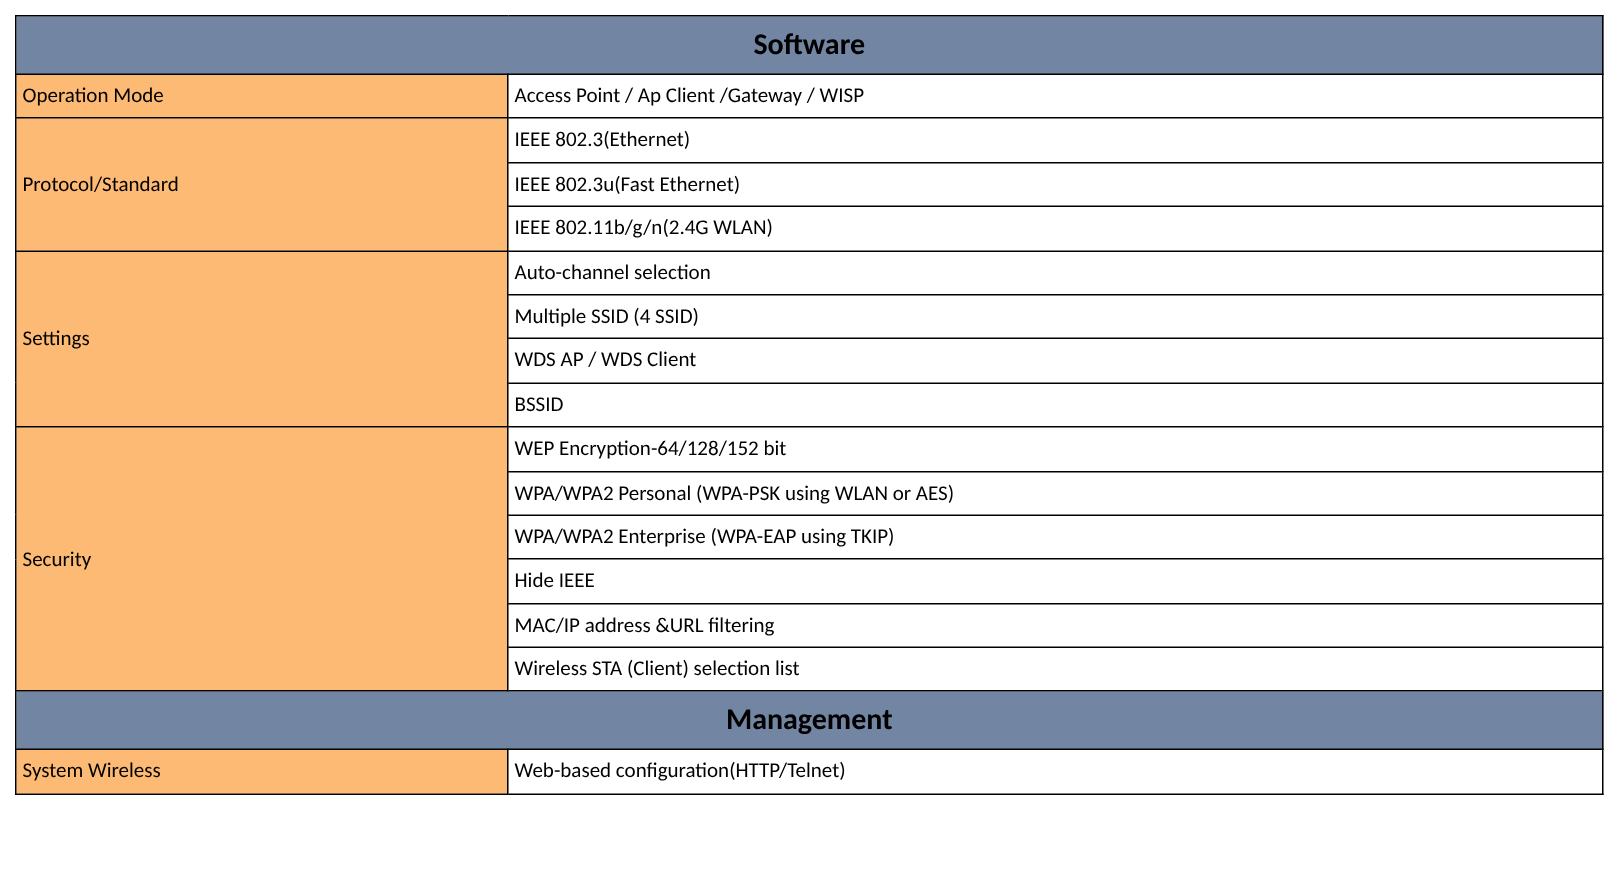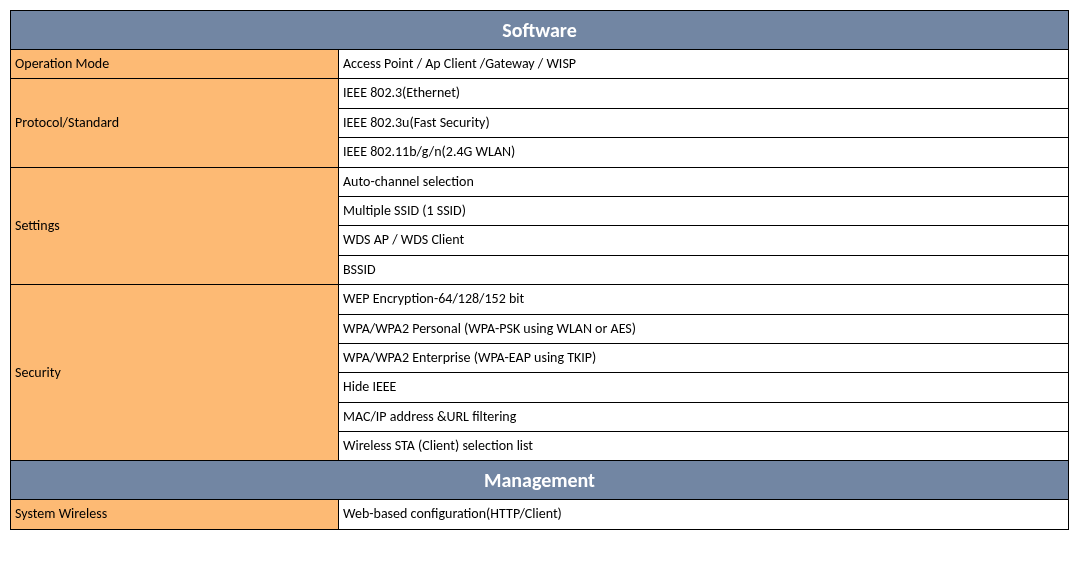--- a/index.html
+++ b/index.html
@@ -20,21 +20,21 @@
       border: 1px solid #000;
     }
     .spec-table td {
       border: 1px solid #000;
       padding: 3px 4px;
       vertical-align: middle;
       line-height: 1.6;
     }
     .section-header {
       background-color: #7286a3;
-      color: #ffffff;
+      color: #000000;
       font-weight: bold;
       font-size: 20px;
       text-align: center;
       padding: 2px 4px;
     }
     .label-cell {
       width: 328px;
       background: #fdba74;
     }
     .value-cell {
@@ -52,31 +52,31 @@
     </tr>
     <tr>
       <td class="label-cell">Operation Mode</td>
       <td class="value-cell">Access Point / Ap Client    /Gateway / WISP</td>
     </tr>
     <tr>
       <td class="label-cell" rowspan="3">Protocol/Standard</td>
       <td class="value-cell">IEEE 802.3(Ethernet)</td>
     </tr>
     <tr>
-      <td class="value-cell">IEEE 802.3u(Fast Security)</td>
+      <td class="value-cell">IEEE 802.3u(Fast Ethernet)</td>
     </tr>
     <tr>
       <td class="value-cell">IEEE 802.11b/g/n(2.4G WLAN)</td>
     </tr>
     <tr>
       <td class="label-cell" rowspan="4">Settings</td>
       <td class="value-cell">Auto-channel selection</td>
     </tr>
     <tr>
-      <td class="value-cell">Multiple SSID (1 SSID)</td>
+      <td class="value-cell">Multiple SSID (4 SSID)</td>
     </tr>
     <tr>
       <td class="value-cell">WDS AP / WDS Client</td>
     </tr>
     <tr>
       <td class="value-cell">BSSID</td>
     </tr>
     <tr>
       <td class="label-cell" rowspan="6">Security</td>
       <td class="value-cell">WEP Encryption-64/128/152 bit</td>
@@ -94,16 +94,16 @@
       <td class="value-cell">MAC/IP address &amp;URL filtering</td>
     </tr>
     <tr>
       <td class="value-cell">Wireless STA (Client) selection list</td>
     </tr>
     <tr>
       <td colspan="2" class="section-header">Management</td>
     </tr>
     <tr>
       <td class="label-cell">System Wireless</td>
-      <td class="value-cell">Web-based configuration(HTTP/Client)</td>
+      <td class="value-cell">Web-based configuration(HTTP/Telnet)</td>
     </tr>
   </tbody>
 </table>
 
 </body></html>

